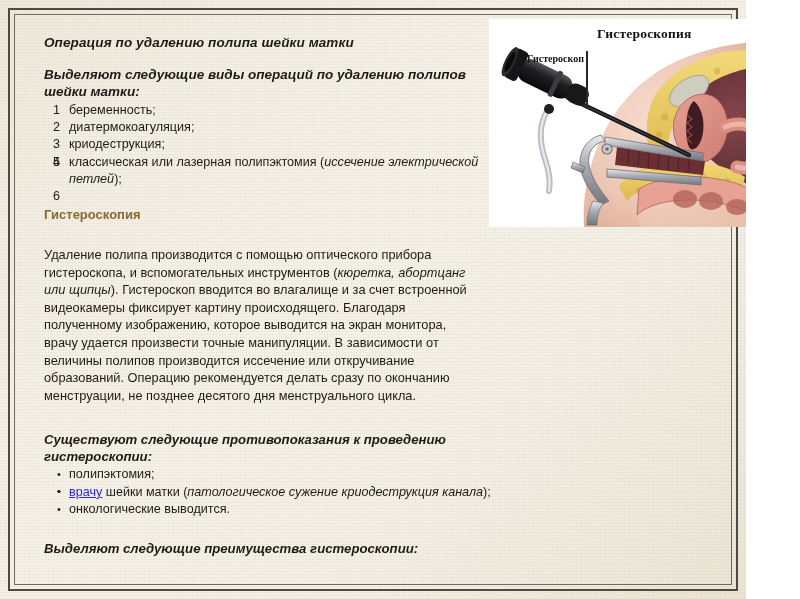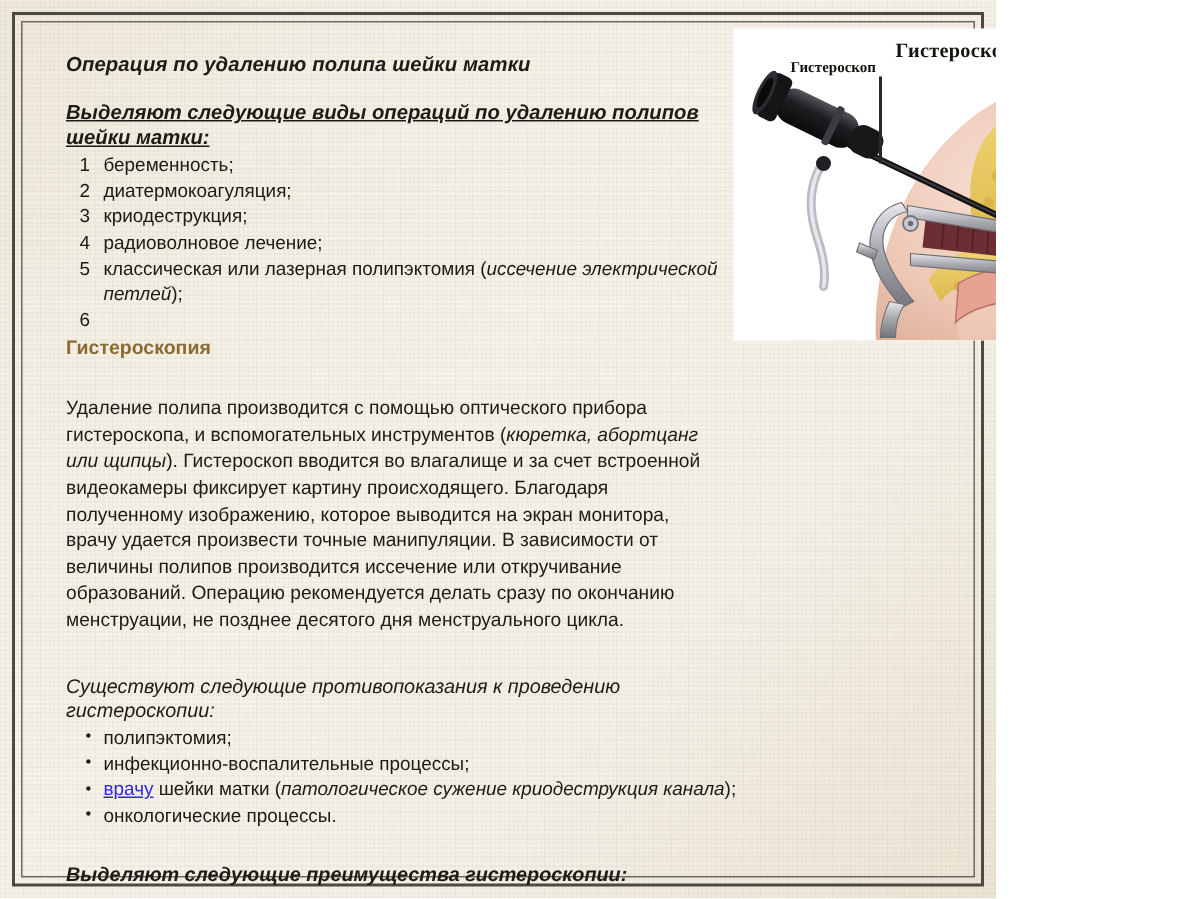--- a/index.html
+++ b/index.html
@@ -7,21 +7,21 @@
     margin: 0;
     padding: 0;
     background: #ffffff;
   }
   body {
     font-family: "Liberation Sans", sans-serif;
   }
 
   .slide {
     position: relative;
-    width: 664px;
+    width: 746px;
     height: 599px;
     overflow: hidden;
     background:
       linear-gradient(135deg, #efe9dc 0%, #f3efe4 18%, #f6f2e8 45%, #f4f0e6 70%, #ece5d6 100%);
   }
   
   .slide::before {
     content: "";
     position: absolute;
     inset: 0;
@@ -71,21 +71,20 @@
     margin: 0 0 14px 0;
     white-space: nowrap;
   }
 
   .lead {
     font-size: 13.5px;
     font-weight: bold;
     font-style: italic;
     line-height: 17px;
     margin: 0 0 2px 0;
-    text-decoration: underline;
   }
 
   ol.numlist {
     list-style: none;
     margin: 0;
     padding: 0;
     font-size: 12.6px;
     line-height: 17.2px;
   }
   ol.numlist > li {
@@ -112,21 +111,21 @@
 
   .para {
     font-size: 12.8px;
     line-height: 17.6px;
     margin: 24px 0 0 0;
     width: 430px;
   }
 
   .lead2 {
     font-size: 13.2px;
-    font-weight: normal;
+    font-weight: bold;
     font-style: italic;
     line-height: 16.5px;
     margin: 28px 0 1px 0;
   }
   .lead3 {
     font-size: 13.2px;
     font-weight: bold;
     font-style: italic;
     line-height: 16.5px;
     margin: 22px 0 1px 0;
@@ -172,21 +171,21 @@
     top: 7px;
     font-family: "Liberation Serif", serif;
     font-size: 13.5px;
     font-weight: bold;
     color: #16130f;
     letter-spacing: 0.2px;
   }
   .illus-label {
     position: absolute;
     left: 38px;
-    top: 21px;
+    top: 34px;
     font-family: "Liberation Serif", serif;
     font-size: 10px;
     font-weight: bold;
     color: #16130f;
   }
   .leader {
     position: absolute;
     left: 97px;
     top: 32px;
     width: 1.5px;
@@ -218,21 +217,20 @@
         <li>
           <span class="num">2</span>
           <span>диатермокоагуляция;</span>
         </li>
         <li>
           <span class="num">3</span>
           <span>криодеструкция;</span>
         </li>
         <li>
           <span class="num">4</span>
-          <span>радиоволновое лечение;</span>
         </li>
         <li class="wrap">
           <span class="num">5</span>
           <span>классическая или лазерная полипэктомия (</span><span class="ital">иссечение электрической петлей</span><span>);</span>
         </li>
         <li>
           <span class="num">6</span>
         </li>
       </ol>
 
@@ -242,28 +240,27 @@
 
       <div class="lead2">Существуют следующие противопоказания к проведению гистероскопии:</div>
 
       <ul class="bullets">
         <li>
           <span class="bul">•</span>
           <span>полипэктомия;</span>
         </li>
         <li>
           <span class="bul">•</span>
-          <span>инфекционно-воспалительные процессы;</span>
         </li>
         <li>
           <span class="bul">•</span><a class="link" href="#">врачу</a><span> шейки матки (</span><span class="ital">патологическое сужение криодеструкция канала</span><span>);</span>
         </li>
         <li>
           <span class="bul">•</span>
-          <span>онкологические процессы.</span>
+          <span>онкологические выводится.</span>
         </li>
       </ul>
 
       <div class="lead3">Выделяют следующие преимущества гистероскопии:</div>
 
     </div>
 
     <div class="illus">
 
       <svg width="288" height="208" viewBox="0 0 288 208">

